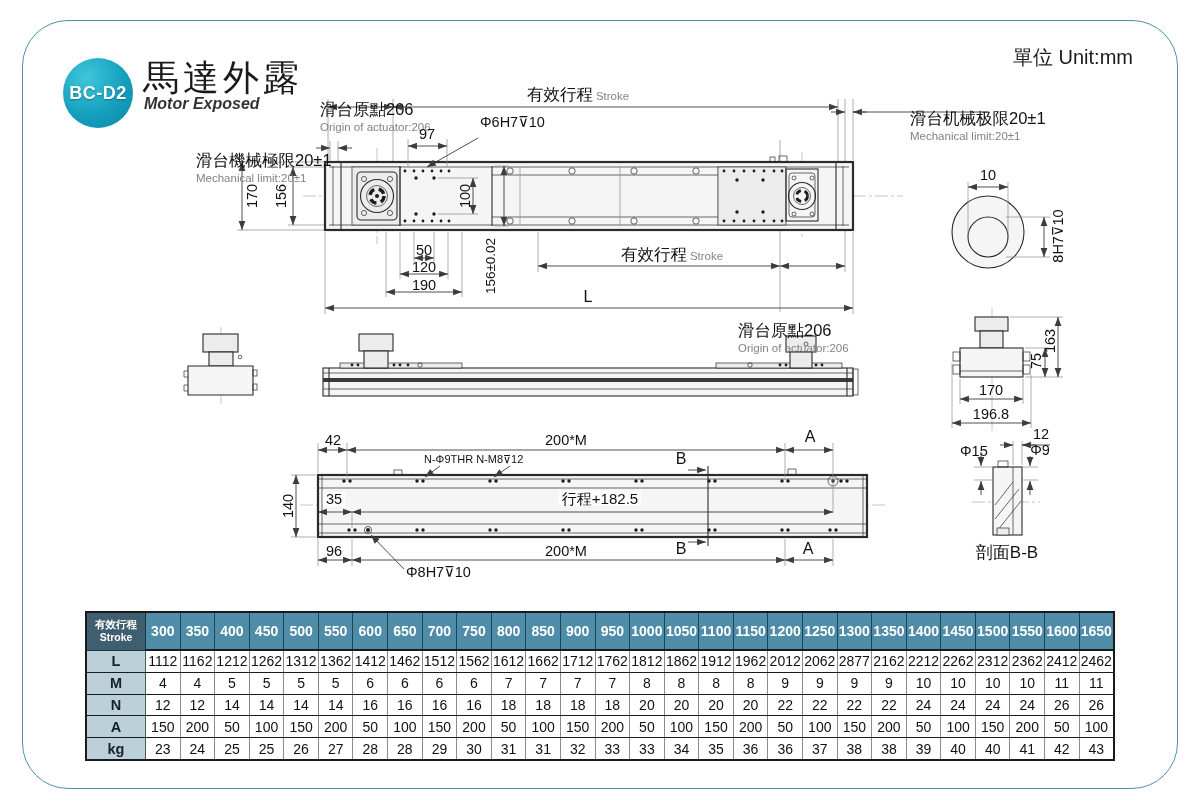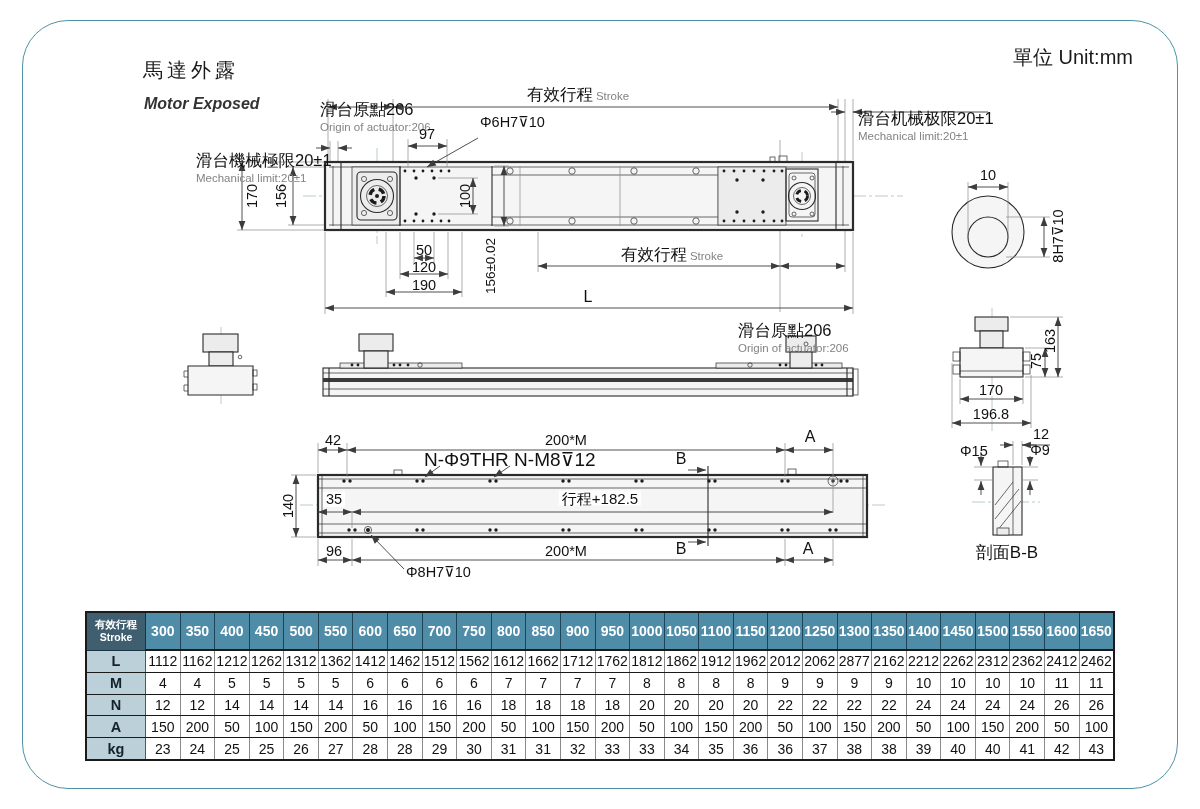--- a/index.html
+++ b/index.html
@@ -6,21 +6,21 @@
   #canvas{position:relative;width:1200px;height:809px;background:#fff;overflow:hidden;
           font-family:"Liberation Sans","DejaVu Sans",sans-serif;}
   #frame{position:absolute;left:22px;top:20px;right:22px;bottom:20px;
          border:1.6px solid #4d93a6;border-radius:46px;pointer-events:none;}
   
   #badge{position:absolute;left:63px;top:58px;width:70px;height:70px;border-radius:50%;
          background:radial-gradient(circle at 34% 28%, #3fc6da, #14a0bd 55%, #0b87a4);
          display:flex;align-items:center;justify-content:center;z-index:4;}
   #badge span{color:#fff;font-weight:bold;font-size:18px;letter-spacing:.5px;
               text-shadow:0 1px 2px rgba(0,0,0,.35);}
-  #title-zh{position:absolute;left:143px;top:60px;font-size:20px;letter-spacing:4px;color:#1a1a1a;z-index:4;}
+  #title-zh{position:absolute;left:143px;top:60px;font-size:36px;letter-spacing:4px;color:#1a1a1a;z-index:4;}
   #title-en{position:absolute;left:144px;top:95px;font-size:16px;font-weight:bold;color:#333;z-index:4;font-style:italic;}
   #unit{position:absolute;left:1013px;top:44px;font-size:20px;color:#1a1a1a;z-index:4;}
   
   .lbl{position:absolute;color:#111;white-space:nowrap;line-height:1;z-index:3;}
   .num{font-size:14.5px;}
   .zh{font-size:16.5px;}
   .en{font-size:11.5px;color:#838383;}
   .ctr{transform:translate(-50%,-50%);}
   .la{transform:translateY(-50%);text-align:right;}
   .rot{transform:translate(-50%,-50%) rotate(-90deg);}
@@ -50,20 +50,23 @@
   #spec-table th.rh{background:#bcd0d9;color:#14222a;font-size:14.5px;font-weight:bold;border:1px solid #4a5a61;border-top:1.5px solid #1a1a1a;border-bottom:1.5px solid #1a1a1a;}
   #spec-table td{background:#fff;color:#111;font-size:14px;border:1px solid #8a8a8a;border-top:1.5px solid #1a1a1a;border-bottom:1.5px solid #1a1a1a;}
   #spec-table tr.hdr{height:38px;}
 </style>
 </head>
 <body>
 
 <div id="canvas">
   <div id="frame"></div>
 
+  <div id="badge">
+    <span>BC-D2</span>
+  </div>
   <div id="title-zh" class="lbl" style="position:absolute;">馬達外露</div>
   <div id="title-en">Motor Exposed</div>
   <div id="unit">單位 Unit:mm</div>
 
   <svg width="1200" height="809" viewBox="0 0 1200 809">
     <defs>
       <marker id="mE" viewBox="0 0 10 8" markerWidth="11" markerHeight="8.8" refX="9.5" refY="4" orient="auto-start-reverse">
         <path d="M0.5,0.6 L9.5,4 L0.5,7.4 Z" fill="#3c3c3c"></path>
       </marker>
     </defs>
@@ -415,21 +418,21 @@
   <div class="lblgroup" style="left:320px;top:53px;">
     <div class="l1">滑台原點206</div>
     <div class="l2">Origin of actuator:206</div>
   </div>
   <div class="lbl ctr" style="left:578px;top:94px;">
     <span class="pair">
         <span class="zh">有效行程</span>
         <span class="en">Stroke</span>
       </span>
   </div>
-  <div class="lblgroup" style="left:858px;top:62px;">
+  <div class="lblgroup" style="left:910px;top:62px;">
     <div class="l1">滑台机械极限20±1</div>
     <div class="l2">Mechanical limit:20±1</div>
   </div>
   <div class="lblgroup" style="left:196px;top:104px;">
     <div class="l1">滑台機械極限20±1</div>
     <div class="l2">Mechanical limit:20±1</div>
   </div>
   <div class="lbl num ctr" style="left:427px;top:134px;">97</div>
   <div class="lbl num la" style="left:480px;top:122px;">Φ6H7⊽10</div>
   <div class="lbl num rot" style="left:252px;top:196px;">170</div>
@@ -460,21 +463,21 @@
   <div class="lbl num ctr" style="left:991px;top:414px;">196.8</div>
 
   <div class="lbl num la" style="left:960px;top:451px;">Φ15</div>
   <div class="lbl num ctr" style="left:1041px;top:434px;">12</div>
   <div class="lbl num ctr" style="left:1040px;top:450px;">Φ9</div>
   <div class="lbl ctr" style="left:1007px;top:552px;font-size:17px;">剖面B-B</div>
 
   <div class="lbl num ctr" style="left:333px;top:440px;">42</div>
   <div class="lbl num ctr" style="left:566px;top:440px;">200*M</div>
   <div class="lbl ctr" style="left:810px;top:437px;font-size:16px;">A</div>
-  <div class="lbl num la" style="left:424px;top:459px;font-size:19px;">N-Φ9THR N-M8⊽12</div>
+  <div class="lbl num la" style="left:424px;top:459px;font-size:11px;">N-Φ9THR N-M8⊽12</div>
   <div class="lbl ctr" style="left:681px;top:459px;font-size:16px;">B</div>
   <div class="lbl num rot" style="left:288px;top:506px;">140</div>
   <div class="lbl num ctr bgw" style="left:334px;top:499px;">35</div>
   <div class="lbl ctr bgw" style="left:600px;top:498px;font-size:15px;">行程+182.5</div>
   <div class="lbl num ctr" style="left:334px;top:551px;">96</div>
   <div class="lbl num ctr" style="left:566px;top:551px;">200*M</div>
   <div class="lbl ctr" style="left:681px;top:549px;font-size:16px;">B</div>
   <div class="lbl ctr" style="left:808px;top:549px;font-size:16px;">A</div>
   <div class="lbl num la" style="left:406px;top:572px;">Φ8H7⊽10</div>
 

